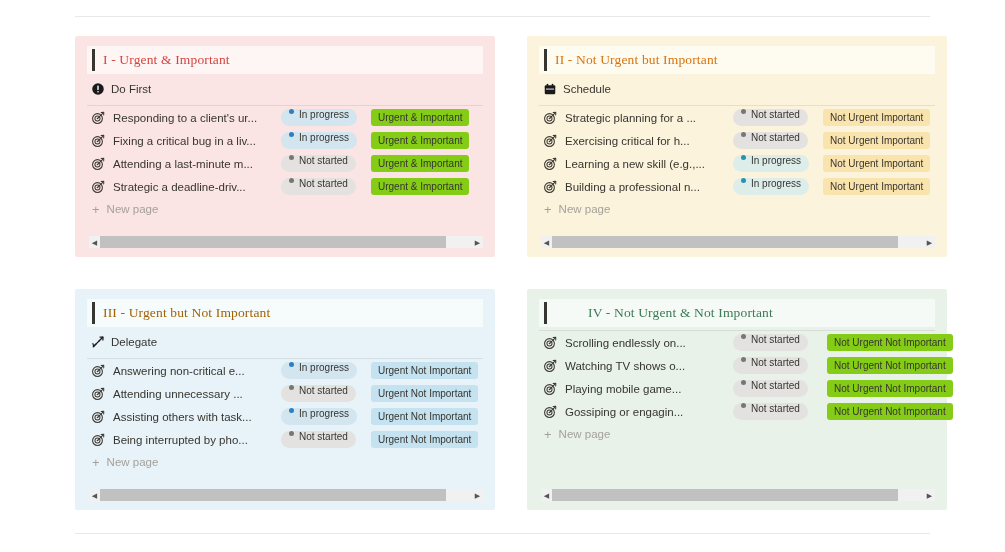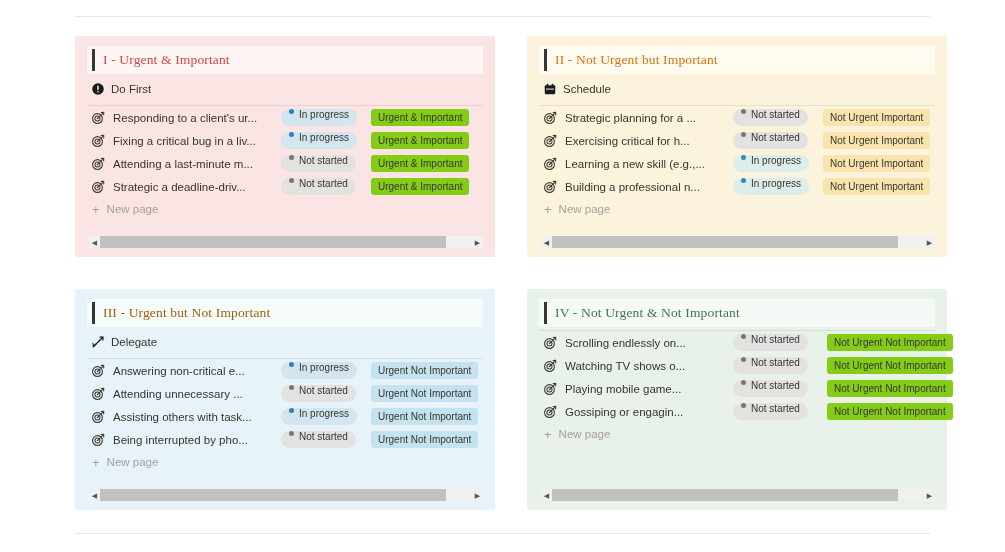--- a/index.html
+++ b/index.html
@@ -79,21 +79,21 @@
   }
   .q-title-text {
     font-family: "Liberation Serif", serif;
     font-size: 13.5px;
     letter-spacing: .15px;
     white-space: nowrap;
   }
   .q1 .q-title-text { color: #d4453f; }
   .q2 .q-title-text { color: #d9730d; }
   .q3 .q-title-text { color: #a16207; }
-  .q4 .q-title-text { color: #3a7a54; }
+  .q4 .q-title-text { color: #3a7a54; margin-left: 33px; }
 
   
   .q-action {
     display: flex;
     align-items: center;
     gap: 6px;
     height: 26px;
     padding-left: 4px;
     font-size: 11.5px;
     color: #37352f;

